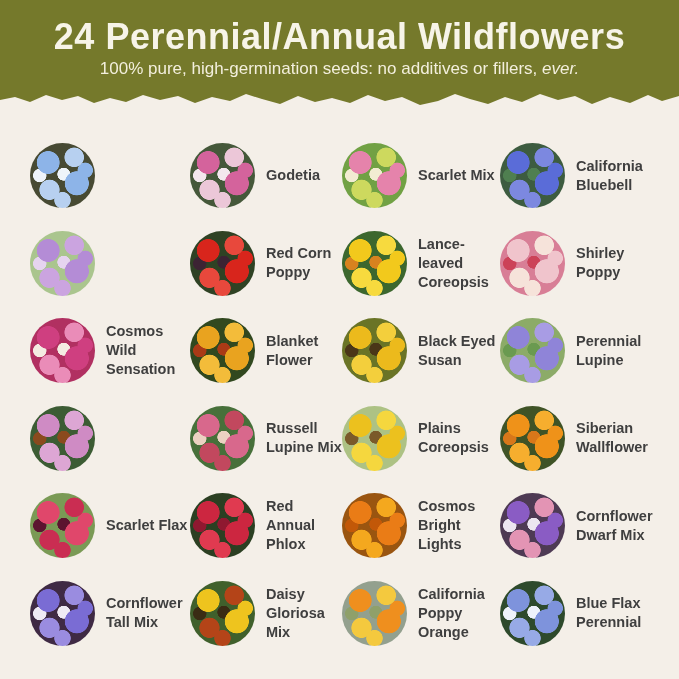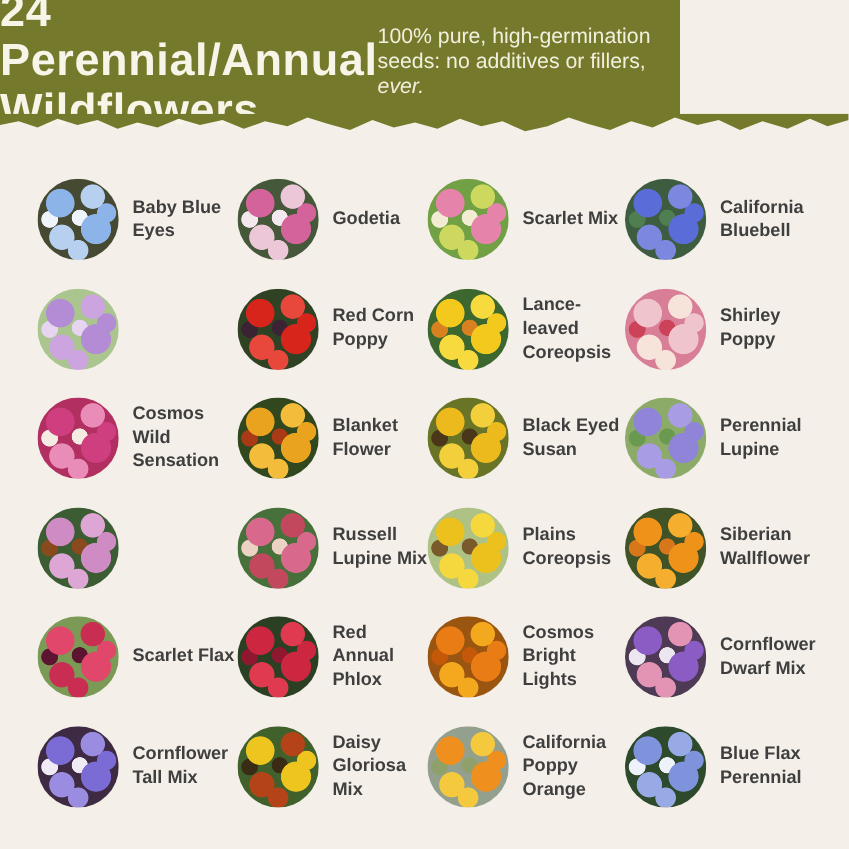--- a/index.html
+++ b/index.html
@@ -3,23 +3,23 @@
 <meta charset="utf-8">
 <style>
   * { margin: 0; padding: 0; box-sizing: border-box; }
   html, body {
     width: 679px; height: 679px;
     overflow: hidden;
     font-family: "Liberation Sans", sans-serif;
     background: #f4efe8;
   }
   .banner {
-    width: 544px; height: 92px;
+    width: 679px; height: 92px;
     background: #75792b;
-    display: flex; flex-direction: row;
+    display: flex; flex-direction: column;
     align-items: center; justify-content: center;
     padding-top: 4px;
   }
   .banner-title {
     color: #f7f4e8;
     font-size: 36px;
     font-weight: 700;
     letter-spacing: 0.5px;
     line-height: 1.1;
   }
@@ -66,22 +66,20 @@
   <div class="banner-sub"><span>100% pure, high-germination seeds: no additives or fillers, </span><span class="em">ever.</span></div>
 </header>
 
 <svg class="tear" viewBox="0 0 679 16" preserveAspectRatio="none" aria-hidden="true">
   <polygon fill="#75792b" points="0,0 679,0 679,5 662,10 648,4 630,12 610,6 592,13 575,5 558,9 540,3 522,11 505,6 488,13 470,8 455,3 438,10 420,14 402,6 385,10 368,4 350,12 332,7 315,11 298,5 280,13 262,8 246,3 230,10 212,6 195,12 178,5 160,9 143,4 126,11 110,7 94,12 78,5 62,9 46,4 30,11 15,6 0,9"></polygon>
 </svg>
 
 <main class="grid">
   <div class="flower-item">
     <div class="flower-photo" style="background: radial-gradient(circle at 28% 30%, rgb(141, 180, 232) 0px, rgb(141, 180, 232) 17%, transparent 18%), radial-gradient(circle at 68% 22%, rgb(183, 208, 240) 0px, rgb(183, 208, 240) 14%, transparent 15%), radial-gradient(circle at 72% 62%, rgb(141, 180, 232) 0px, rgb(141, 180, 232) 19%, transparent 20%), radial-gradient(circle at 30% 72%, rgb(183, 208, 240) 0px, rgb(183, 208, 240) 15%, transparent 16%), radial-gradient(circle at 52% 48%, rgb(238, 244, 250) 0px, rgb(238, 244, 250) 13%, transparent 14%), radial-gradient(circle at 15% 50%, rgb(238, 244, 250) 0px, rgb(238, 244, 250) 10%, transparent 11%), radial-gradient(circle at 85% 42%, rgb(141, 180, 232) 0px, rgb(141, 180, 232) 11%, transparent 12%), radial-gradient(circle at 50% 88%, rgb(183, 208, 240) 0px, rgb(183, 208, 240) 12%, transparent 13%), rgb(71, 74, 51);"></div>
-    <div class="flower-label">Baby Blue
-Eyes</div>
   </div>
 
   <div class="flower-item">
     <div class="flower-photo" style="background: radial-gradient(circle at 28% 30%, rgb(212, 99, 156) 0px, rgb(212, 99, 156) 17%, transparent 18%), radial-gradient(circle at 68% 22%, rgb(236, 199, 216) 0px, rgb(236, 199, 216) 14%, transparent 15%), radial-gradient(circle at 72% 62%, rgb(212, 99, 156) 0px, rgb(212, 99, 156) 19%, transparent 20%), radial-gradient(circle at 30% 72%, rgb(236, 199, 216) 0px, rgb(236, 199, 216) 15%, transparent 16%), radial-gradient(circle at 52% 48%, rgb(243, 232, 238) 0px, rgb(243, 232, 238) 13%, transparent 14%), radial-gradient(circle at 15% 50%, rgb(243, 232, 238) 0px, rgb(243, 232, 238) 10%, transparent 11%), radial-gradient(circle at 85% 42%, rgb(212, 99, 156) 0px, rgb(212, 99, 156) 11%, transparent 12%), radial-gradient(circle at 50% 88%, rgb(236, 199, 216) 0px, rgb(236, 199, 216) 12%, transparent 13%), rgb(69, 88, 58);"></div>
     <div class="flower-label">Godetia</div>
   </div>
 
   <div class="flower-item">
     <div class="flower-photo" style="background: radial-gradient(circle at 28% 30%, rgb(229, 131, 171) 0px, rgb(229, 131, 171) 17%, transparent 18%), radial-gradient(circle at 68% 22%, rgb(205, 217, 94) 0px, rgb(205, 217, 94) 14%, transparent 15%), radial-gradient(circle at 72% 62%, rgb(229, 131, 171) 0px, rgb(229, 131, 171) 19%, transparent 20%), radial-gradient(circle at 30% 72%, rgb(205, 217, 94) 0px, rgb(205, 217, 94) 15%, transparent 16%), radial-gradient(circle at 52% 48%, rgb(242, 236, 210) 0px, rgb(242, 236, 210) 13%, transparent 14%), radial-gradient(circle at 15% 50%, rgb(242, 236, 210) 0px, rgb(242, 236, 210) 10%, transparent 11%), radial-gradient(circle at 85% 42%, rgb(229, 131, 171) 0px, rgb(229, 131, 171) 11%, transparent 12%), radial-gradient(circle at 50% 88%, rgb(205, 217, 94) 0px, rgb(205, 217, 94) 12%, transparent 13%), rgb(113, 161, 68);"></div>
     <div class="flower-label">Scarlet Mix</div>

